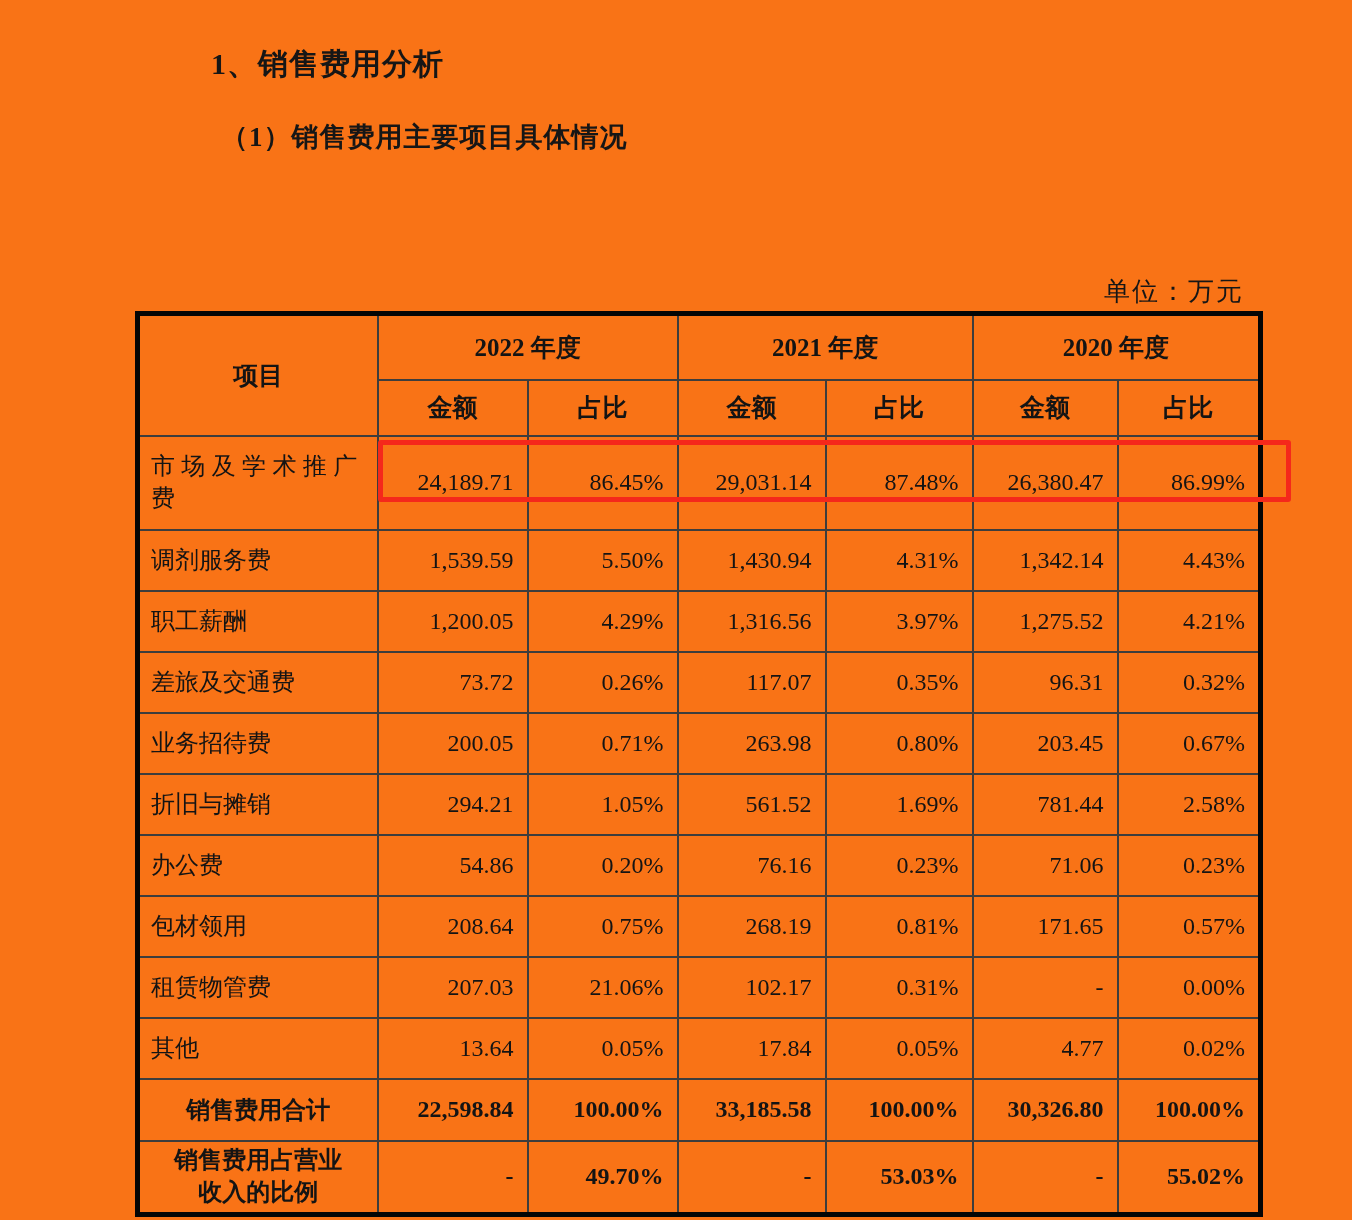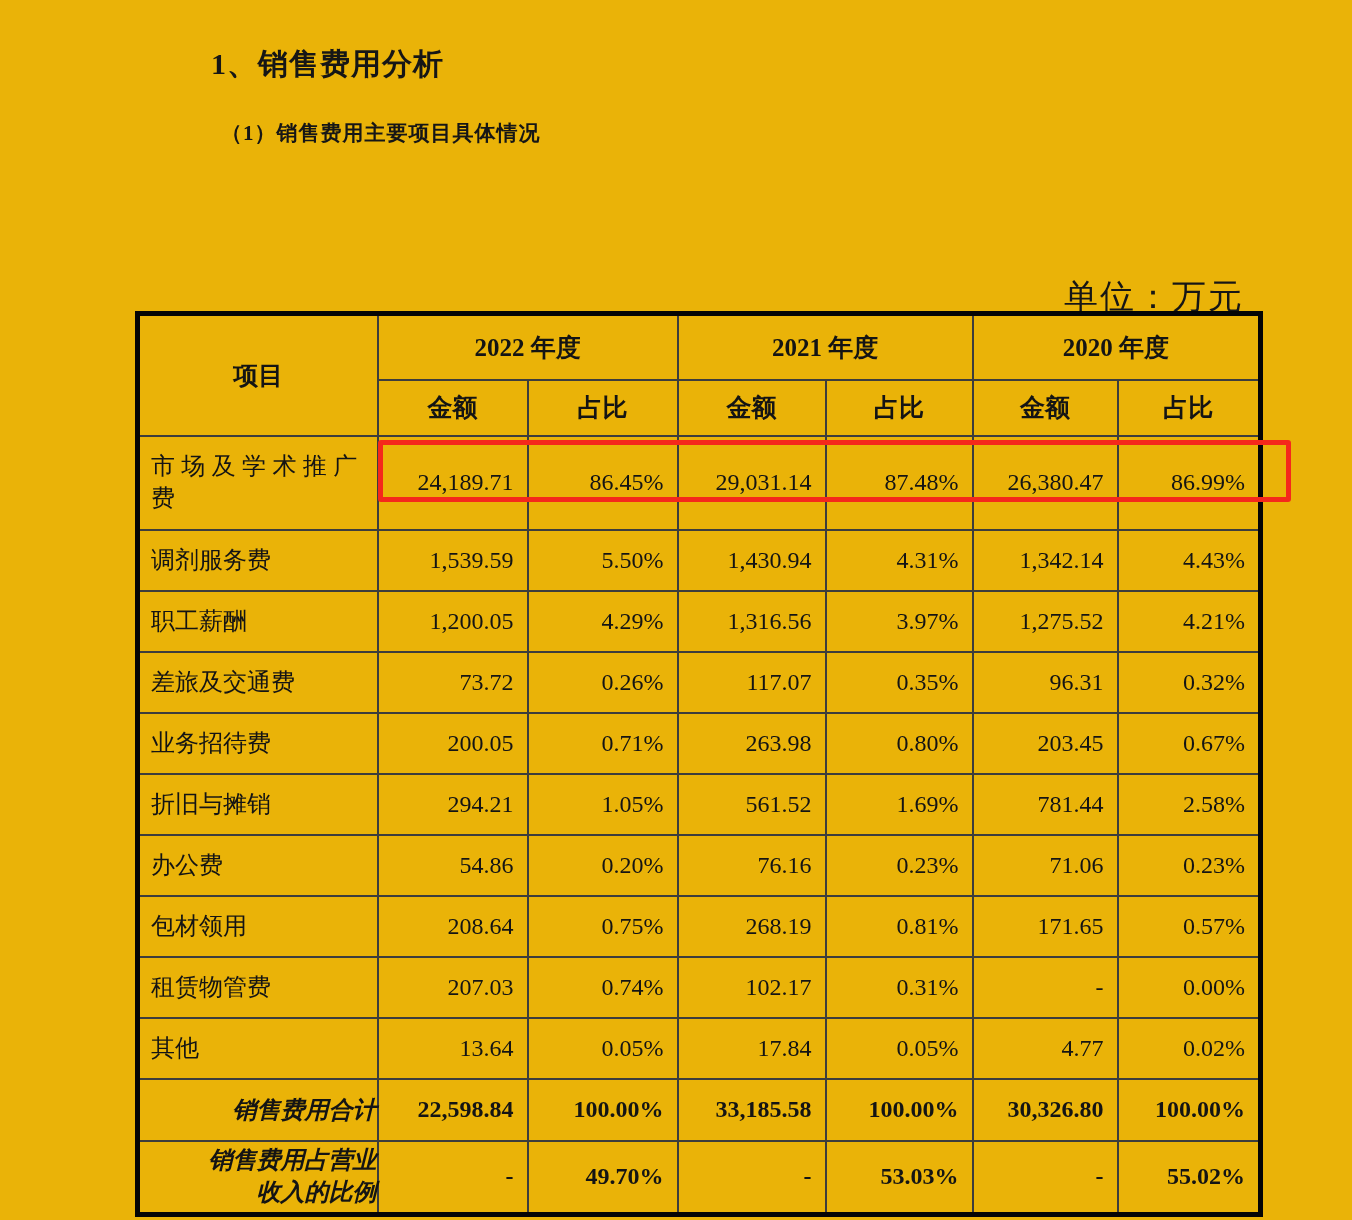--- a/index.html
+++ b/index.html
@@ -1,42 +1,42 @@
 <!DOCTYPE html>
 <html><head>
 <meta charset="utf-8">
 <style>
   * { margin:0; padding:0; box-sizing:border-box; }
   html,body { background:#ffffff; }
   .page {
     position:relative;
     width:1352px; height:1220px;
-    background:#eab308;
+    background:#f97316;
     font-family:"Liberation Serif","DejaVu Serif",serif;
     color:#161616;
     overflow:hidden;
   }
   .title {
     position:absolute; left:211px; top:44px;
     font-size:30px; font-weight:bold; letter-spacing:1px;
     white-space:nowrap;
   }
   .subtitle {
     position:absolute; left:221px; top:119px;
-    font-size:21px; font-weight:bold; letter-spacing:1px;
+    font-size:27px; font-weight:bold; letter-spacing:1px;
     white-space:nowrap;
   }
   .intro {
     position:absolute; left:210px; top:195px;
     font-size:27px; letter-spacing:1px;
     white-space:nowrap;
   }
   .unit {
     position:absolute; right:108px; top:274px;
-    font-size:34px; letter-spacing:2px;
+    font-size:26px; letter-spacing:2px;
   }
   table.expense {
     position:absolute; left:135px; top:311px;
     width:1123px;
     border-collapse:collapse;
     table-layout:fixed;
     border:5px solid #050505;
   }
   table.expense th, table.expense td {
     border:2px solid #3d3d3d;
@@ -46,21 +46,21 @@
   }
   table.expense th { font-size:25px; font-weight:bold; text-align:center; }
   tr.hrow1 { height:66px; }
   tr.hrow2 { height:56px; }
   tr.drow  { height:61px; }
   tr.row-first { height:94px; }
   tr.row-total { height:62px; }
   tr.row-last  { height:74px; }
   td.num { text-align:right; padding-right:13px; font-variant-numeric:tabular-nums; }
   td.lbl { text-align:left;  padding-left:11px; padding-right:6px; }
-  td.ctr { text-align:right;font-style:italic; }
+  td.ctr { text-align:center; }
   .pre { white-space:pre-line; line-height:1.32; }
   .sp  { letter-spacing:0.265em; }
   tr.row-total td { font-weight:bold; }
   .red-box {
     position:absolute; left:378px; top:440px;
     width:913px; height:62px;
     border:5px solid #f5281b;
     border-radius:3px;
     pointer-events:none;
   }
@@ -170,21 +170,21 @@
         <td class="num">208.64</td>
         <td class="num">0.75%</td>
         <td class="num">268.19</td>
         <td class="num">0.81%</td>
         <td class="num">171.65</td>
         <td class="num">0.57%</td>
       </tr>
       <tr class="drow">
         <td class="lbl">租赁物管费</td>
         <td class="num">207.03</td>
-        <td class="num">0.74%</td>
+        <td class="num">21.06%</td>
         <td class="num">102.17</td>
         <td class="num">0.31%</td>
         <td class="num">-</td>
         <td class="num">0.00%</td>
       </tr>
       <tr class="drow">
         <td class="lbl">其他</td>
         <td class="num">13.64</td>
         <td class="num">0.05%</td>
         <td class="num">17.84</td>

